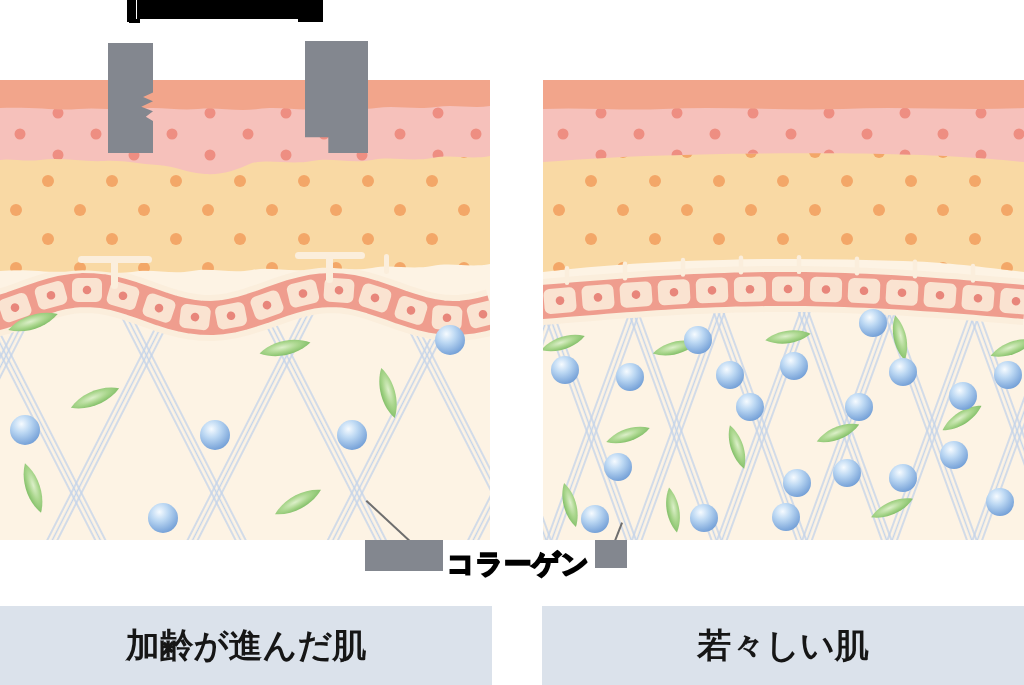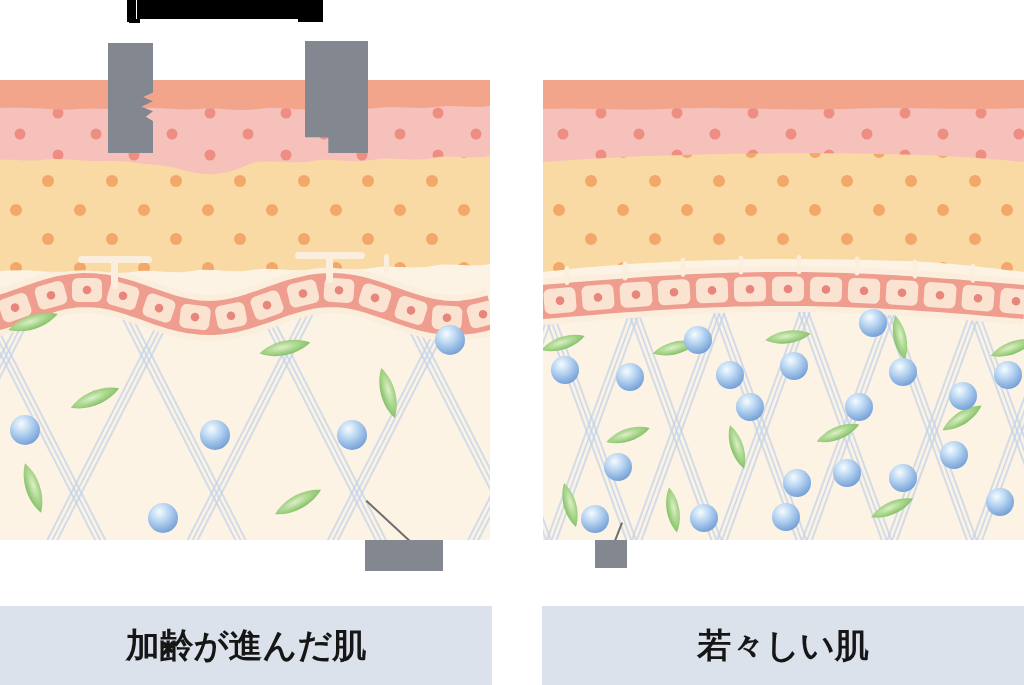--- a/index.html
+++ b/index.html
@@ -281,20 +281,21 @@
        clip-path:polygon(0 0,100% 0,100% 45%,78% 49%,100% 53%,74% 58%,100% 62%,84% 67%,100% 71%,100% 100%,0 100%);"></div>
   <div class="graybar" style="left:305px;top:41px;width:63px;height:112px;
        clip-path:polygon(0 0,100% 0,100% 100%,37% 100%,37% 86%,0 86%);"></div>
 
   <div class="callout" style="left:367px;top:500px;width:60px;transform:rotate(42.9deg);"></div>
   <div class="callout" style="left:623px;top:523px;width:19px;transform:rotate(111.3deg);"></div>
 
   <div class="grayblock" style="left:365px;top:540px;width:78px;height:31px"></div>
   <div class="grayblock" style="left:595px;top:540px;width:32px;height:28px"></div>
 
+  <div class="collagen-label">コラーゲン</div>
 
   <div class="caption right">
     <span>若々しい肌</span>
   </div>
   <div class="caption left">
     <span>加齢が進んだ肌</span>
   </div>
 
 </div>
 

